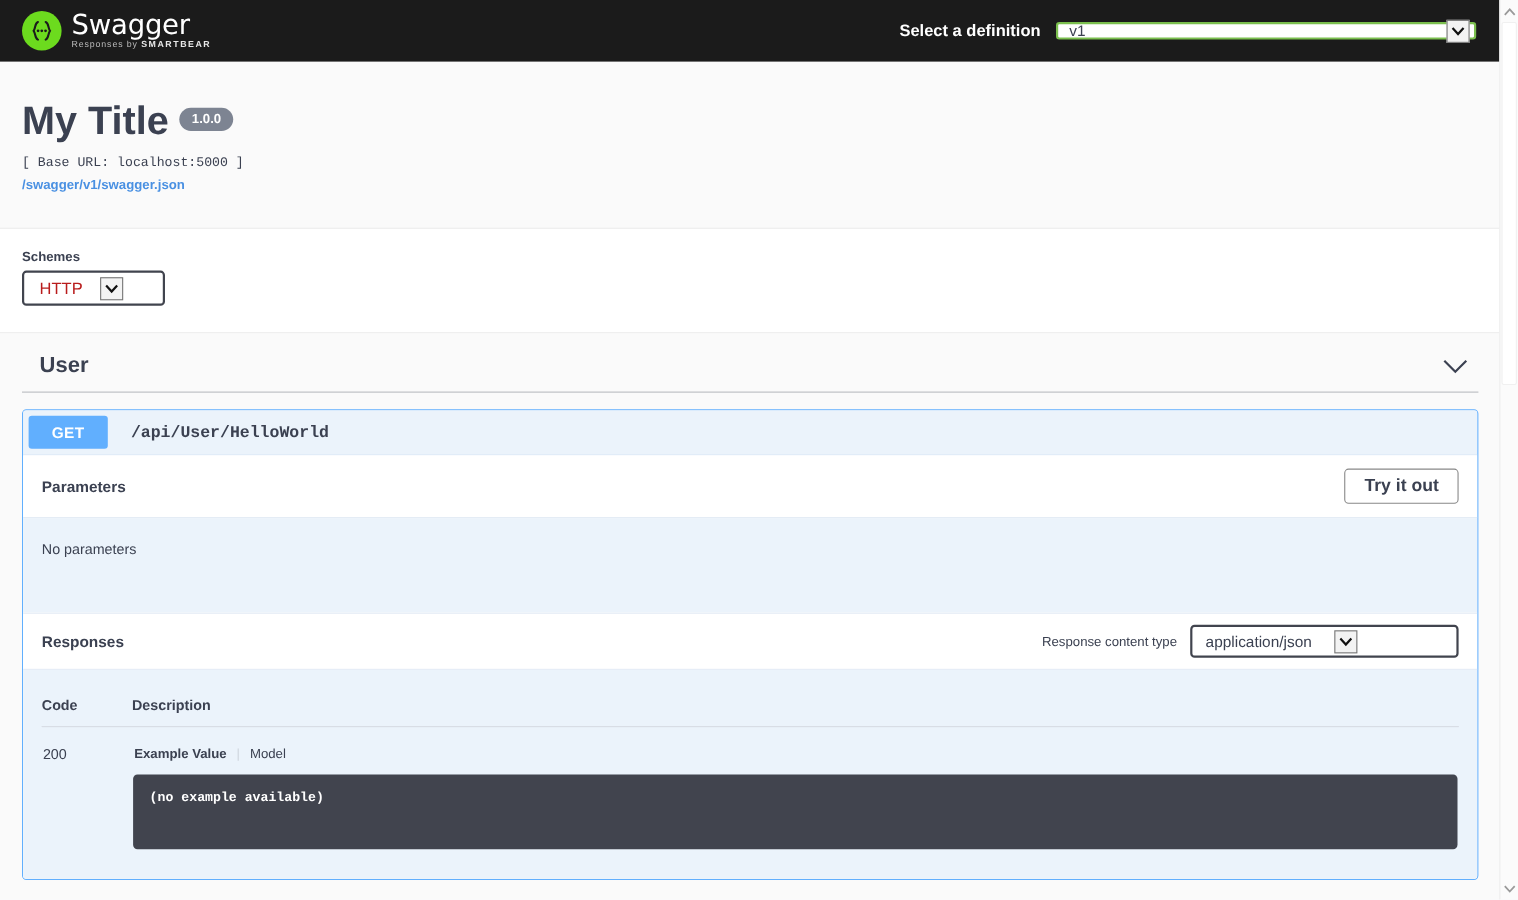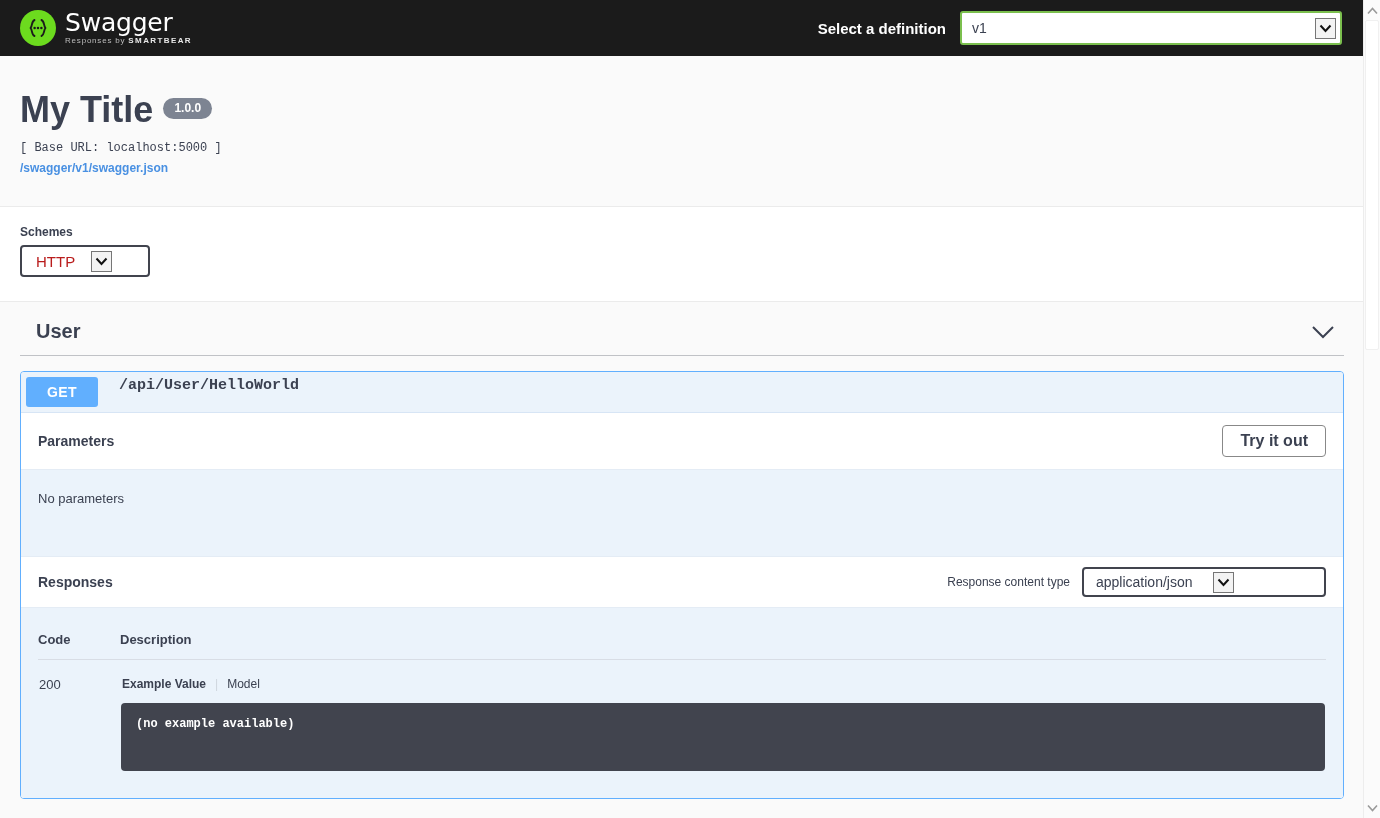--- a/index.html
+++ b/index.html
@@ -65,21 +65,21 @@
     right: 22px; top: 0; height: 56px;
     display: flex; align-items: center; gap: 14px;
   }
   .def-label {
     color: #ffffff;
     font-size: 15px;
     font-weight: bold;
     white-space: nowrap;
   }
   .def-select {
-    width: 382px; height: 34px;
+    width: 382px; height: 16px;
     background: #ffffff;
     border: 2px solid #7bbf4e;
     border-radius: 3px;
     display: flex; align-items: center;
     padding: 0 4px 0 10px;
     position: relative;
   }
   .def-select .val {
     font-size: 14px; color: #3b4151;
     flex: 1;
@@ -187,20 +187,21 @@
   
   .op-block {
     margin-top: 15px;
     border: 1px solid #61affe;
     border-radius: 4px;
     background: #ebf3fb;
     overflow: hidden;
   }
   .op-summary {
     display: flex;
+    align-items: center;
     padding: 5px 10px 5px 5px;
     background: #ebf3fb;
   }
   .method-badge {
     background: #61affe;
     color: #ffffff;
     font-size: 14px;
     font-weight: bold;
     font-family: "Liberation Sans", sans-serif;
     text-align: center;

